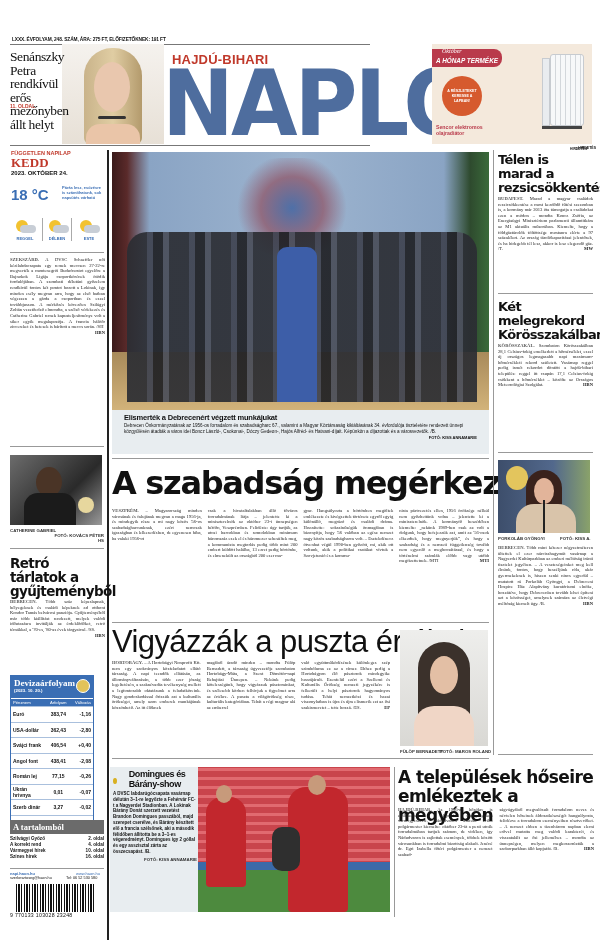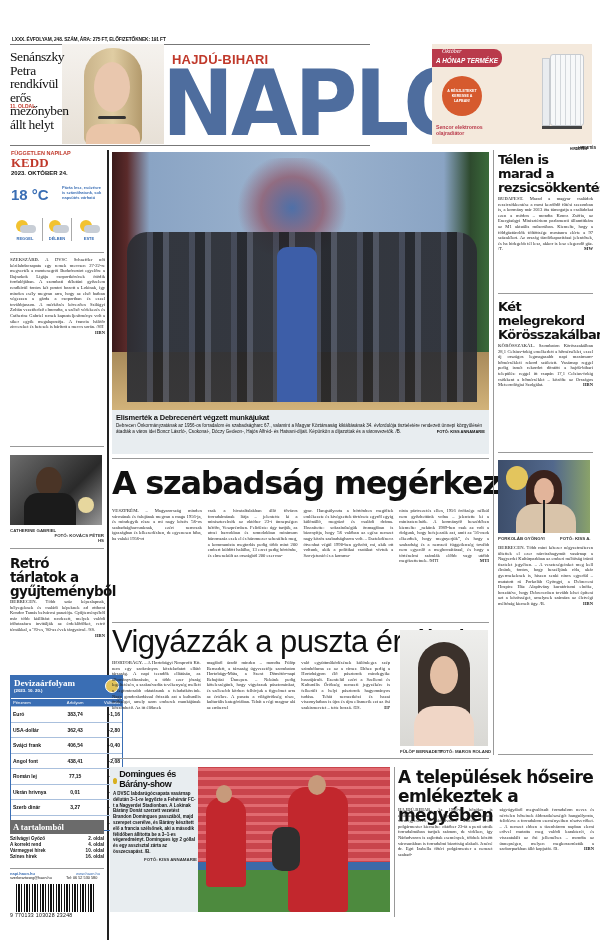--- a/index.html
+++ b/index.html
@@ -95,21 +95,21 @@
 </div>
 <div class="abs credit" style="left:10px;top:528px">Catherine Gabriel</div>
 <div class="abs credit" style="left:50px;top:533px;width:54px;text-align:right">FOTÓ: KOVÁCS PÉTER HS</div>
 <div class="rule" style="left:10px;top:548px;width:94px"></div>
 
 <div class="abs" style="left:10px;top:556px;width:95px">
   <div class="hl" style="font-size:13.5px;line-height:14px">Retró tárlatok a gyűjteményből</div>
   <div class="tiny serif" style="margin-top:1px"><span class="loc">DEBRECEN.</span> <span>Több száz képeslapnak, bélyegeknek és családi képeknek ad otthont Kondor Tamás belvárosi panziója. Gyűjteményéből már több kiállítást rendezett, melyek valódi időutazásra invitálják az érdeklődőket, retró témákkal, a '70-es, '80-as évek tárgyaival. /SS.</span> <b style="float:right">HBN</b></div>
 </div>
 
-<div class="abs" style="left:10px;top:675px;width:113px;border:1px solid #3a6eb4">
+<div class="abs" style="left:10px;top:675px;width:84px;border:1px solid #3a6eb4">
   <div style="background:#3a6eb4;color:#fff;padding:2px 3px;height:22px;position:relative">
     <div style="font-size:9px;font-weight:bold;font-family:'Liberation Serif',serif">Devizaárfolyam</div>
     <div style="font-size:4.4px;font-weight:bold">(2023. 10. 20.)</div>
     <div style="position:absolute;right:3px;top:3px;width:14px;height:14px;border-radius:50%;background:#e2c35a;border:1px solid #fff"></div>
   </div>
   <div style="display:flex;font-size:4.2px;color:#fff;background:#3a6eb4;padding:1px 2px;border-top:1px solid #fff">
     <span style="flex:1.3">Pénznem</span>
     <span style="flex:1;text-align:center">Árfolyam</span>
     <span style="flex:0.8;text-align:right">Változás</span>
   </div>
@@ -185,21 +185,21 @@
 <div class="abs" style="left:66px;top:876px;font-size:3.8px">Tel: 06 52 530 580</div>
 <div class="abs" style="left:16px;top:884px;width:80px;height:28px;background:repeating-linear-gradient(90deg,#111 0 1px,#fff 1px 2px,#111 2px 4px,#fff 4px 5px,#111 5px 6px,#fff 6px 8px)"></div>
 <div class="abs" style="left:10px;top:912px;font-size:5.2px;letter-spacing:0.3px">9 770133 103028  23248</div>
 
 <div class="photo" style="left:112px;top:152px;width:377px;height:258px;background:linear-gradient(90deg,#3a1a1a 0%,#5a2a2a 4%,#8aa4c4 10%,#9db4cf 50%,#8aa4c4 88%,#2e4a2e 95%,#3a6a3a 100%)">
   <div style="position:absolute;left:120px;top:6px;width:120px;height:100px;border-radius:40% 40% 50% 50%;background:radial-gradient(circle,#3b5f9e 0%,#8f5b6e 40%,transparent 70%);opacity:0.8"></div>
   <div style="position:absolute;left:0;top:200px;width:100%;height:58px;background:linear-gradient(180deg,#a88a5a,#d2b37a)"></div>
   <div style="position:absolute;left:15px;top:80px;width:350px;height:170px;background:repeating-linear-gradient(90deg,#2b2d33 0 20px,#3f4350 20px 26px,#1f2024 26px 36px,#4a4e5a 36px 42px);border-radius:20px 20px 0 0;opacity:0.92"></div>
   <div style="position:absolute;left:165px;top:95px;width:40px;height:155px;background:#3d5ea8;border-radius:10px 10px 0 0"></div>
 </div>
-<div class="abs" style="left:112px;top:410px;width:377px;height:44px;background:#e8edf0;padding:3px 4px">
+<div class="abs" style="left:112px;top:410px;width:377px;height:44px;background:#e8edf0;padding:3px 12px">
   <div style="font-size:7.5px;font-weight:bold;letter-spacing:-0.2px">Elismerték a Debrecenért végzett munkájukat</div>
   <div style="font-size:4.6px;line-height:6px;margin-top:1px"><span>Debrecen Önkormányzatának az 1956-os forradalom és szabadságharc 67., valamint a Magyar Köztársaság kikiáltásának 34. évfordulója tiszteletére rendezett ünnepi közgyűlésén átadták a város idei Boncz László-, Csokonai-, Dóczy Gedeon-, Hajós Alfréd- és Hatvani-díjait. Képünkön a díjazottak és a városvezetők. /B.</span><span style="float:right;font-weight:bold;font-size:4px">FOTÓ: KISS ANNAMARIE</span></div>
 </div>
 <div class="rule" style="left:112px;top:458px;width:377px"></div>
 
 <div class="abs hl" style="left:112px;top:463px;font-size:32px;line-height:40px;letter-spacing:-1.3px">A szabadság megérkezés</div>
 <div class="abs" style="left:112px;top:508px;width:377px;display:flex;gap:6px">
   <div style="flex:1">
     <div class="tiny serif"><span class="loc">VESZPRÉM.</span> <span>– Magyarország minden városának és falujának megvan a maga 1956-ja, és mindegyik része a mi nagy közös '56-os szabadságharcunknak, ezért nemcsak igazságban és lelkesedésben, de egyenesen hiba, ha valaki 1956-ot</span></div>
   </div>
@@ -218,21 +218,21 @@
 <div class="photo" style="left:400px;top:630px;width:88px;height:116px;background:linear-gradient(180deg,#eeeeec,#d9d8d4)">
   <div style="position:absolute;left:18px;top:12px;width:52px;height:86px;border-radius:26px 26px 6px 6px;background:#3b312b"></div>
   <div style="position:absolute;left:30px;top:26px;width:28px;height:38px;border-radius:50%;background:#e3bfa5"></div>
   <div style="position:absolute;left:14px;top:76px;width:60px;height:40px;border-radius:20px 20px 0 0;background:#f0d6c6"></div>
 </div>
 <div class="abs credit" style="left:400px;top:749px">Fülöp Bernadett</div>
 <div class="abs credit" style="left:440px;top:749px">FOTÓ: MAROS ROLAND</div>
 <div class="rule" style="left:112px;top:758px;width:377px"></div>
 
 <div class="abs" style="left:110px;top:767px;width:90px;height:145px;background:#e8edf0;padding:3px">
-  <div style="display:flex;align-items:center;gap:2px">
+  <div style="display:flex;align-items:center;gap:12px">
     <span style="display:inline-block;width:6px;height:6px;border-radius:50%;background:#d8b020;margin-top:3px"></span>
     <span style="font-size:9px;line-height:9.5px;font-weight:bold;letter-spacing:-0.4px">Domingues és Bárány-show</span>
   </div>
   <div style="font-size:4.5px;line-height:5.8px;margin-top:2px;font-weight:bold">A DVSC labdarúgócsapata vasárnap délután 3–1-re legyőzte a Fehérvár FC-t a Nagyerdei Stadionban. A Lokinak Bárány Donát szerzett vezetést Brandon Domingues passzából, majd szerepet cserélve, és Bárány készített elő a francia szélsőnek, aki a második félidőben állította be a 3–1-es végeredményt. Domingues így 2 góllal és egy asszisztal zárta az összecsapást. /B.</div>
   <div class="credit" style="text-align:right;margin-top:2px">FOTÓ: KISS ANNAMARIE</div>
 </div>
 <div class="photo" style="left:198px;top:767px;width:192px;height:145px;background:repeating-linear-gradient(0deg,#c9444c 0 6px,#e16a70 6px 9px)">
   <div style="position:absolute;left:0;top:100px;width:100%;height:45px;background:#4d8a3e"></div>
   <div style="position:absolute;left:0;top:95px;width:100%;height:8px;background:#3b6aa8"></div>
   <div style="position:absolute;left:8px;top:30px;width:40px;height:90px;border-radius:16px 16px 4px 4px;background:#c2272d"></div>

